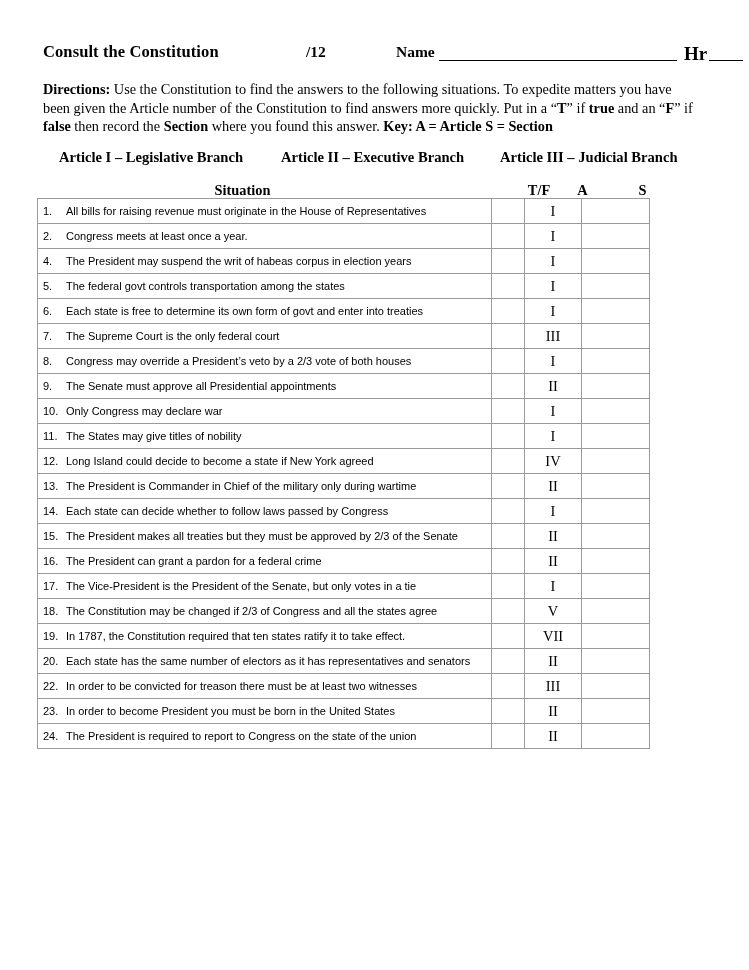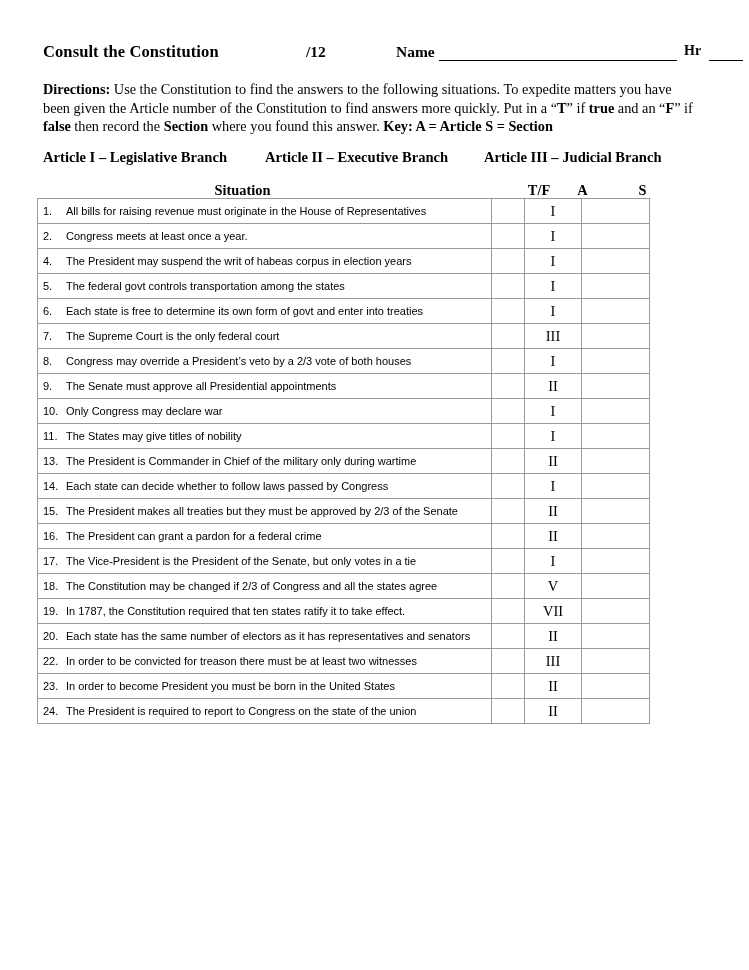--- a/index.html
+++ b/index.html
@@ -59,21 +59,21 @@
     position: absolute;
     left: 396px;
     top: 18px;
     width: 238px;
     border-bottom: 1.3px solid #000;
   }
   .hr-label {
     position: absolute;
     left: 641px;
     top: 1px;
-    font-size: 14px;
+    font-size: 19px;
     font-weight: bold;
     white-space: nowrap;
   }
   .hr-rule {
     position: absolute;
     left: 666px;
     top: 18px;
     width: 34px;
     border-bottom: 1.3px solid #000;
   }
@@ -93,21 +93,21 @@
   
   .branches {
     position: absolute;
     left: 43px;
     top: 149px;
     width: 660px;
     height: 20px;
     font-size: 14.6px;
     font-weight: bold;
   }
-  .branch { position: absolute; top: 0; white-space: nowrap; }
+  .branch { position: absolute; top: 0; white-space: nowrap; margin-left: 16px; }
   .branch-0 { left: 0px; }
   .branch-1 { left: 222px; }
   .branch-2 { left: 441px; }
 
   
   .col-headers {
     position: absolute;
     left: 37px;
     top: 182px;
     width: 603px;
@@ -250,20 +250,26 @@
           <td class="c-a">I</td>
           <td class="c-s"></td>
         </tr>
         <tr>
           <td class="c-sit"><span class="num">11.</span><span>The States may give titles of nobility</span></td>
           <td class="c-tf"></td>
           <td class="c-a">I</td>
           <td class="c-s"></td>
         </tr>
         <tr>
+          <td class="c-sit"><span class="num">12.</span><span>Long Island could decide to become a state if New York agreed</span></td>
+          <td class="c-tf"></td>
+          <td class="c-a">IV</td>
+          <td class="c-s"></td>
+        </tr>
+        <tr>
           <td class="c-sit"><span class="num">13.</span><span>The President is Commander in Chief of the military only during wartime</span></td>
           <td class="c-tf"></td>
           <td class="c-a">II</td>
           <td class="c-s"></td>
         </tr>
         <tr>
           <td class="c-sit"><span class="num">14.</span><span>Each state can decide whether to follow laws passed by Congress</span></td>
           <td class="c-tf"></td>
           <td class="c-a">I</td>
           <td class="c-s"></td>

